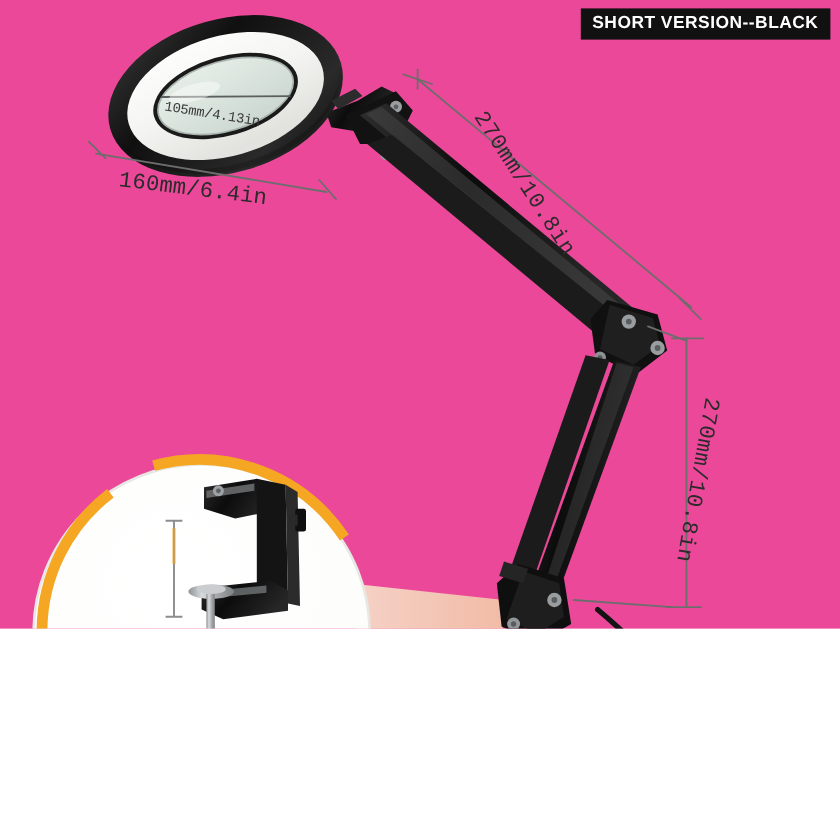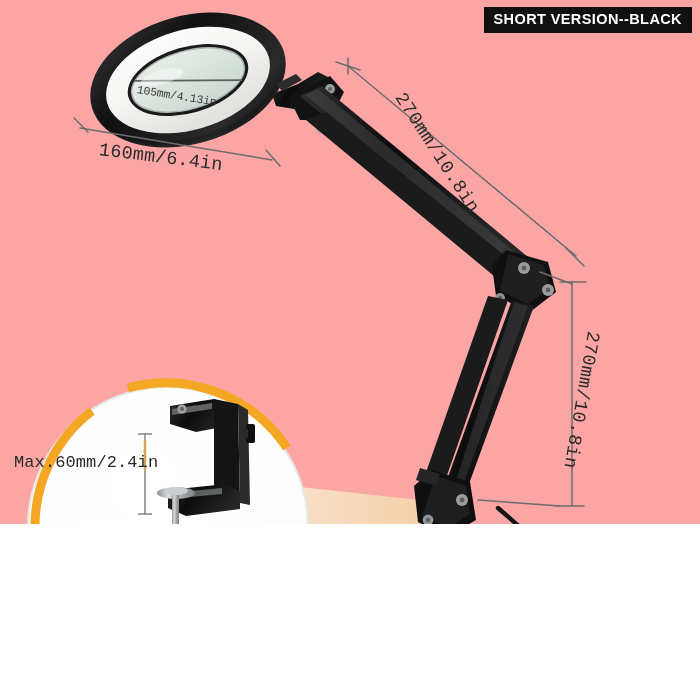--- a/index.html
+++ b/index.html
@@ -2,21 +2,21 @@
 <html><head>
 <meta charset="utf-8">
 <style>
   html, body {
     margin: 0; padding: 0;
     background: #ffffff;
   }
   #stage {
     position: relative;
     width: 700px; height: 524px;
-    background: #fca5a5;
+    background: #ec4899;
     overflow: hidden;
     font-family: "Liberation Serif", "DejaVu Serif", serif;
   }
   svg.layer {
     position: absolute; left: 0; top: 0;
     width: 700px; height: 700px;
   }
   
   #badge {
     position: absolute;
@@ -303,14 +303,13 @@
   <div id="badge">SHORT VERSION--BLACK</div>
 
   <div class="dimtext" id="lbl-lens-dia">105mm/4.13in</div>
 
   <div class="dimtext" id="lbl-width">160mm/6.4in</div>
 
   <div class="dimtext" id="lbl-arm-upper">270mm/10.8in</div>
 
   <div class="dimtext" id="lbl-arm-lower">270mm/10.8in</div>
 
-  <div class="dimtext" id="lbl-clamp-max">Max.60mm/2.4in</div>
 </div>
 
 </body></html>

